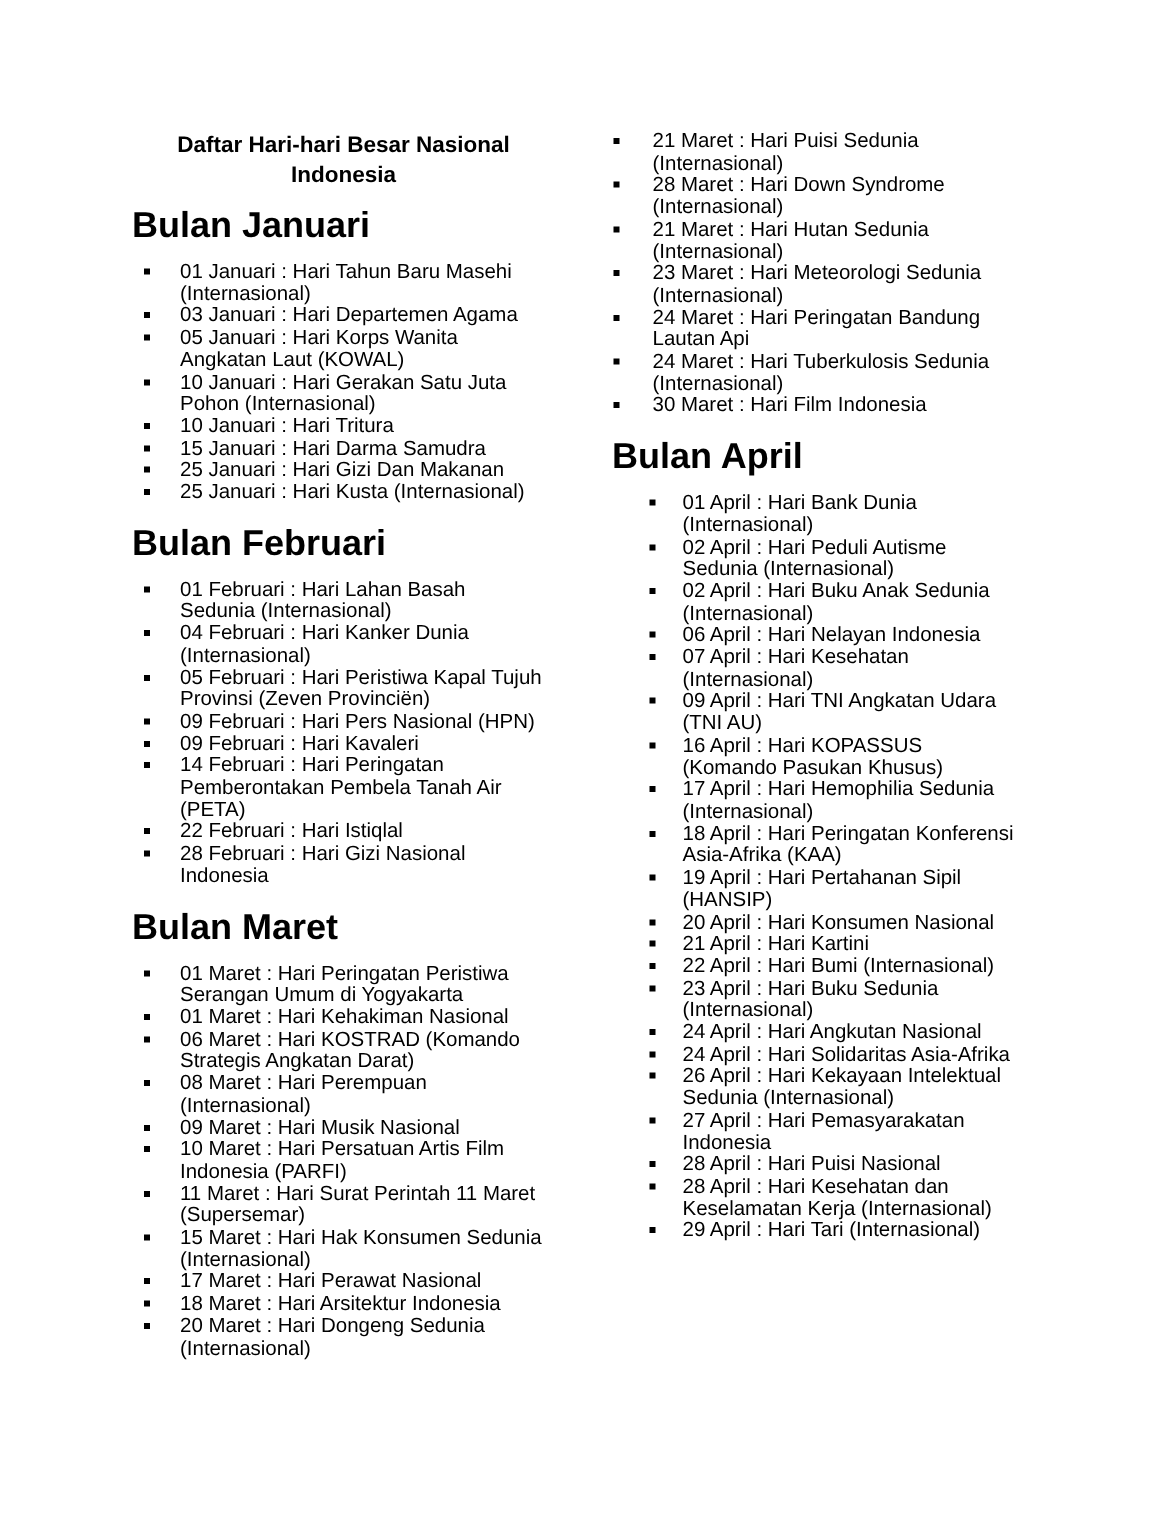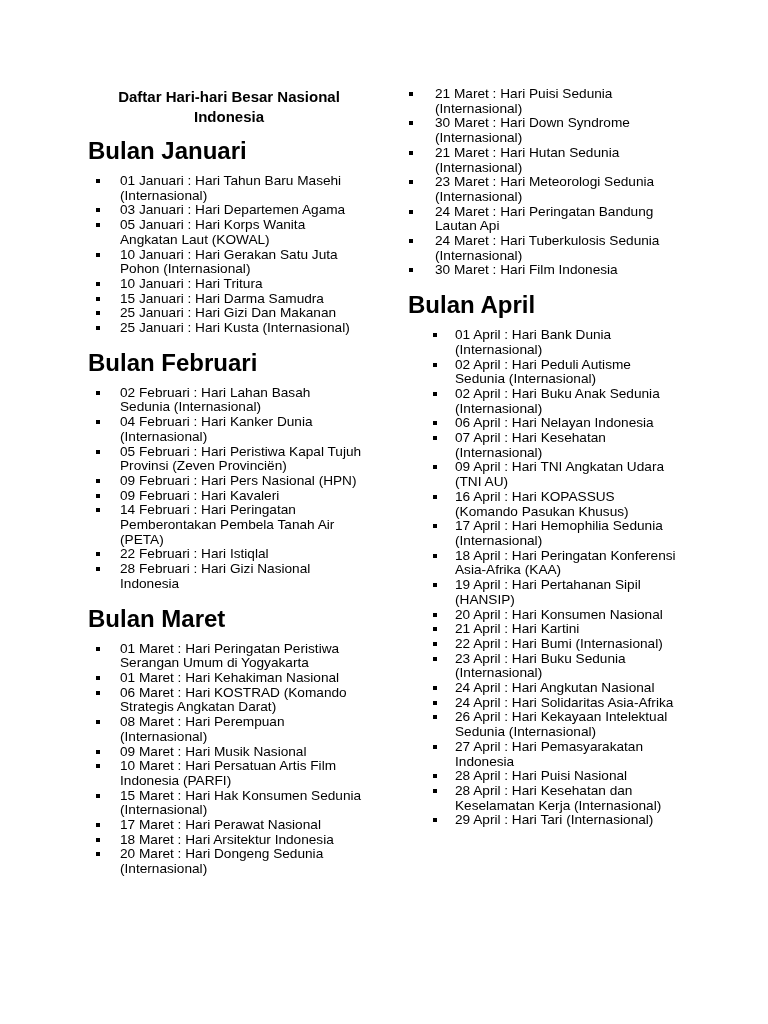--- a/index.html
+++ b/index.html
@@ -116,21 +116,21 @@
           <span class="txt">25 Januari : Hari Kusta (Internasional)</span>
         </div>
       </div>
 
     <h2 class="section-heading">Bulan Februari</h2>
 
     <div class="list">
 
         <div class="li">
           <span class="blt"></span>
-          <span class="txt">02 Februari : Hari Lahan Basah Sedunia (Internasional)</span>
+          <span class="txt">01 Februari : Hari Lahan Basah Sedunia (Internasional)</span>
         </div>
 
         <div class="li">
           <span class="blt"></span>
           <span class="txt">04 Februari : Hari Kanker Dunia (Internasional)</span>
         </div>
 
         <div class="li">
           <span class="blt"></span>
           <span class="txt">05 Februari : Hari Peristiwa Kapal Tujuh Provinsi (Zeven Provinciën)</span>
@@ -189,20 +189,24 @@
         <div class="li">
           <span class="blt"></span>
           <span class="txt">09 Maret : Hari Musik Nasional</span>
         </div>
 
         <div class="li">
           <span class="blt"></span>
           <span class="txt">10 Maret : Hari Persatuan Artis Film Indonesia (PARFI)</span>
         </div>
 
+        <div class="li">
+          <span class="blt"></span>
+          <span class="txt">11 Maret : Hari Surat Perintah 11 Maret (Supersemar)</span>
+        </div>
 
         <div class="li">
           <span class="blt"></span>
           <span class="txt">15 Maret : Hari Hak Konsumen Sedunia (Internasional)</span>
         </div>
 
         <div class="li">
           <span class="blt"></span>
           <span class="txt">17 Maret : Hari Perawat Nasional</span>
         </div>
@@ -224,21 +228,21 @@
 
     <div class="list list-maret-cont">
 
         <div class="li">
           <span class="blt"></span>
           <span class="txt">21 Maret : Hari Puisi Sedunia (Internasional)</span>
         </div>
 
         <div class="li">
           <span class="blt"></span>
-          <span class="txt">30 Maret : Hari Down Syndrome (Internasional)</span>
+          <span class="txt">28 Maret : Hari Down Syndrome (Internasional)</span>
         </div>
 
         <div class="li">
           <span class="blt"></span>
           <span class="txt">21 Maret : Hari Hutan Sedunia (Internasional)</span>
         </div>
 
 
         <div class="li">
           <span class="blt"></span>

